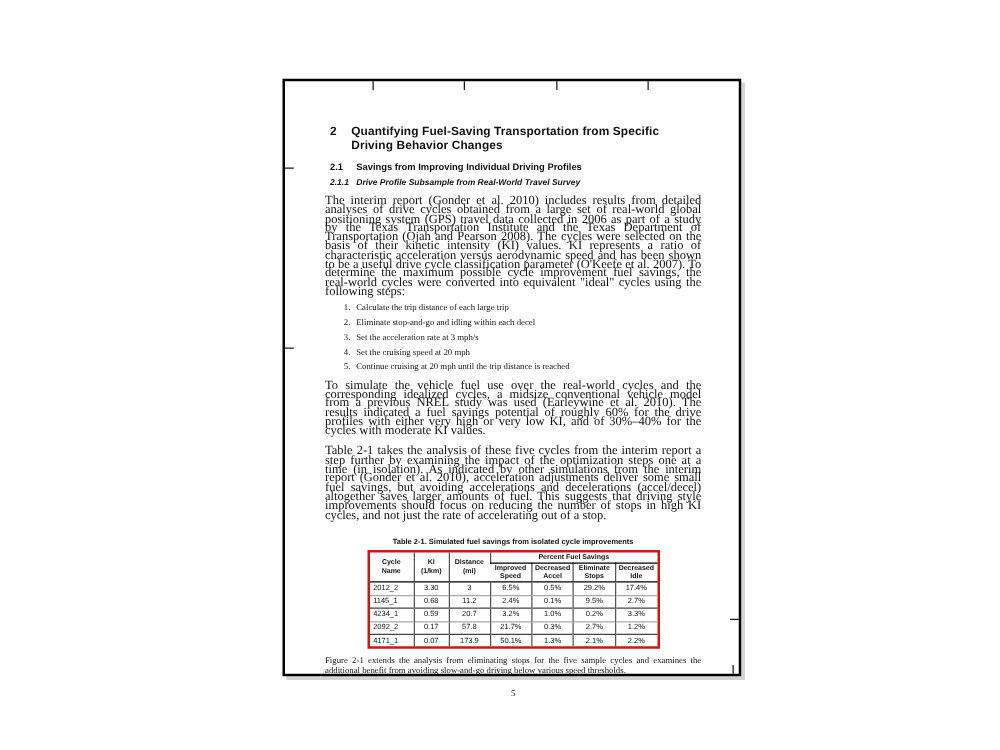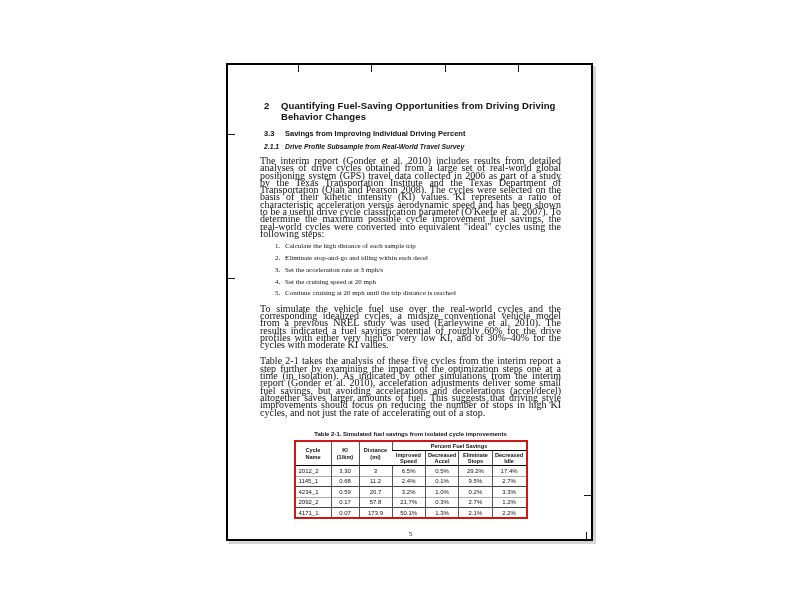--- a/index.html
+++ b/index.html
@@ -57,39 +57,39 @@
     <div class="tick v" style="left:290px;top:0;"></div>
     <div class="tick h" style="left:0;top:69px;"></div>
     <div class="tick h" style="left:0;top:213px;"></div>
     <div class="tick h" style="right:0;top:430px;"></div>
     <div class="tick v" style="left:358px;bottom:0;"></div>
 
     <div class="content">
 
       <div class="h1">
         <span class="num">2</span>
-        <span>Quantifying Fuel-Saving Opportunities from Driving Driving Behavior Changes</span>
+        <span>Quantifying Fuel-Saving Transportation from Specific Driving Behavior Changes</span>
       </div>
 
       <div class="h2">
-        <span class="num">3.3</span>
-        <span>Savings from Improving Individual Driving Percent</span>
+        <span class="num">2.1</span>
+        <span>Savings from Improving Individual Driving Profiles</span>
       </div>
 
       <div class="h3">
         <span class="num">2.1.1</span>
         <span>Drive Profile Subsample from Real-World Travel Survey</span>
       </div>
 
       <p class="body">The interim report (Gonder et al. 2010) includes results from detailed analyses of drive cycles obtained from a large set of real-world global positioning system (GPS) travel data collected in 2006 as part of a study by the Texas Transportation Institute and the Texas Department of Transportation (Ojah and Pearson 2008). The cycles were selected on the basis of their kinetic intensity (KI) values. KI represents a ratio of characteristic acceleration versus aerodynamic speed and has been shown to be a useful drive cycle classification parameter (O'Keefe et al. 2007). To determine the maximum possible cycle improvement fuel savings, the real-world cycles were converted into equivalent "ideal" cycles using the following steps:</p>
 
       <ol class="steps">
         <li>
           <span class="n">1.</span>
-          <span>Calculate the high distance of each sample trip</span>
+          <span>Calculate the trip distance of each large trip</span>
         </li>
         <li>
           <span class="n">2.</span>
           <span>Eliminate stop-and-go and idling within each decel</span>
         </li>
         <li>
           <span class="n">3.</span>
           <span>Set the acceleration rate at 3 mph/s</span>
         </li>
         <li>
@@ -172,18 +172,19 @@
             <td>173.9</td>
             <td>50.1%</td>
             <td>1.3%</td>
             <td>2.1%</td>
             <td>2.2%</td>
           </tr>
         </tbody>
           </table>
       </div>
 
+      <p class="fig-note">Figure 2-1 extends the analysis from eliminating stops for the five sample cycles and examines the additional benefit from avoiding slow-and-go driving below various speed thresholds.</p>
 
       <div class="pageno">5</div>
 
     </div>
   </div>
 </div>
 
 </body></html>

